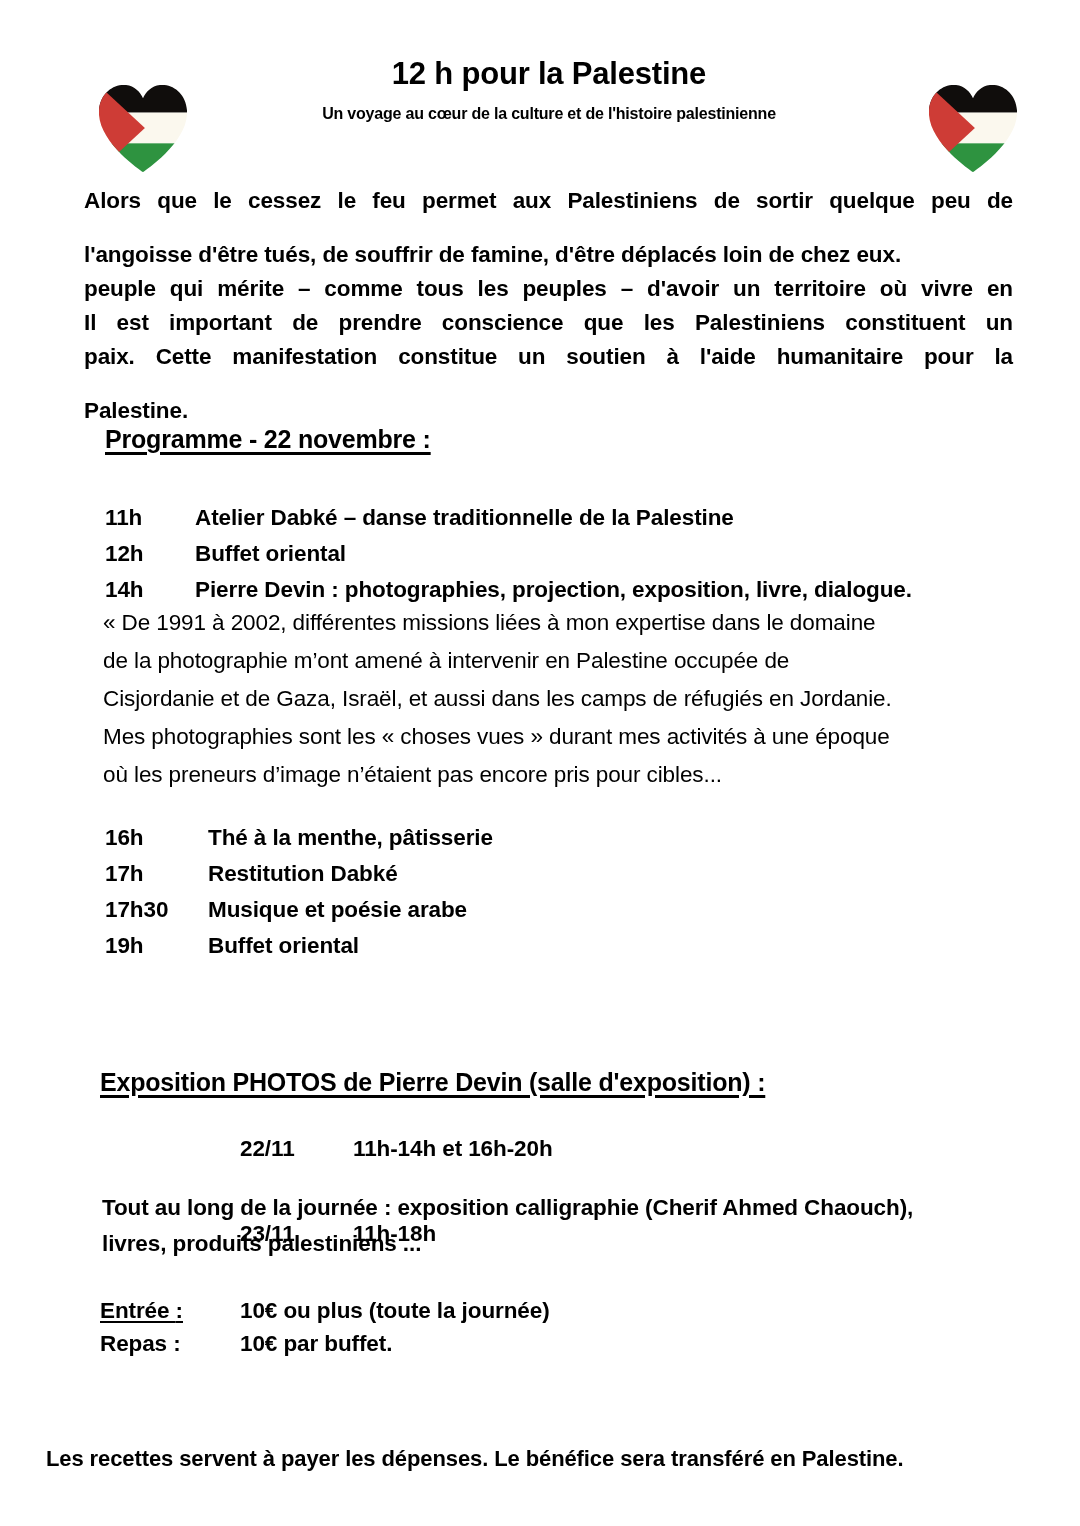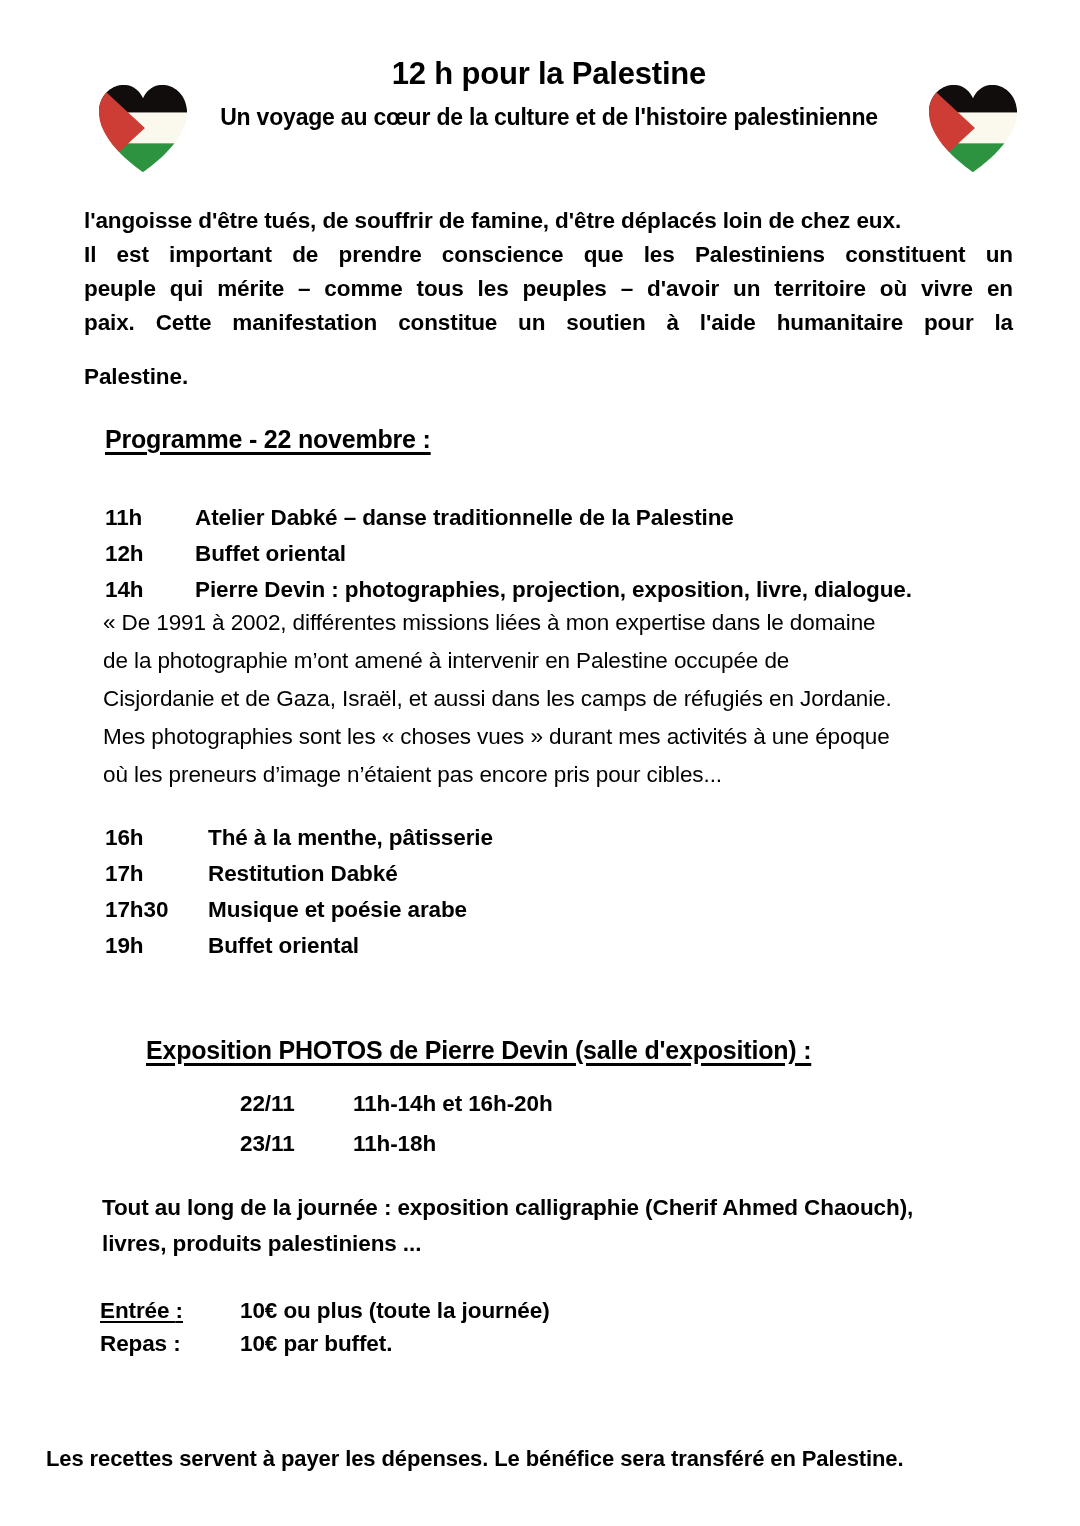--- a/index.html
+++ b/index.html
@@ -48,21 +48,21 @@
     text-align: center;
   }
   .doc-title {
     font-size: 31px;
     font-weight: bold;
     letter-spacing: -0.2px;
     line-height: 1.1;
     margin: 0;
   }
   .doc-subtitle {
-    font-size: 23px;
+    font-size: 16px;
     font-weight: bold;
     letter-spacing: -0.2px;
     line-height: 1.2;
     margin: 13px 0 0 0;
     white-space: nowrap;
   }
 
   
   .intro {
     position: absolute;
@@ -90,21 +90,21 @@
     font-weight: bold;
     letter-spacing: -0.2px;
     white-space: nowrap;
   }
   .section-heading .u {
     text-decoration: underline;
     text-decoration-thickness: 2.5px;
     text-underline-offset: 4px;
   }
   #programme-heading { left: 105px; top: 425px; }
-  #expo-heading      { left: 100px; top: 1036px; margin-left: 46px; }
+  #expo-heading      { left: 100px; top: 1068px; }
 
   
   .schedule {
     position: absolute;
     font-size: 22.5px;
     font-weight: bold;
     line-height: 36px;
     letter-spacing: -0.1px;
     white-space: nowrap;
   }
@@ -135,21 +135,21 @@
   .expo-dates {
     position: absolute;
     left: 240px;
     top: 1084px;
     font-size: 22.5px;
     font-weight: bold;
     line-height: 40px;
     letter-spacing: -0.1px;
     white-space: nowrap;
   }
-  .expo-dates .row { display: block; }
+  .expo-dates .row { display: block; margin-top: 45px; }
   .expo-dates .date {
     display: inline-block;
     width: 113px;
   }
 
   
   .allday {
     position: absolute;
     left: 102px;
     top: 1190px;
@@ -235,23 +235,24 @@
           <rect x="0" y="0" width="100" height="32" fill="#100d0c"></rect>
           <rect x="0" y="32" width="100" height="32" fill="#fbf8ee"></rect>
           <rect x="0" y="64" width="100" height="32" fill="#2e9340"></rect>
           <polygon points="0,0 52,48 0,96" fill="#ce3c36"></polygon>
         </g>
       </svg>
     </div>
   </div>
 
   <div class="intro">
+    <span class="ln j">Alors que le cessez le feu permet aux Palestiniens de sortir quelque peu de</span>
     <span class="ln n">l'angoisse d'être tués, de souffrir de famine, d'être déplacés loin de chez eux.</span>
+    <span class="ln j">peuple qui mérite – comme tous les peuples – d'avoir un territoire où vivre en</span>
     <span class="ln j">Il est important de prendre conscience que les Palestiniens constituent un</span>
-    <span class="ln j">peuple qui mérite – comme tous les peuples – d'avoir un territoire où vivre en</span>
     <span class="ln j">paix. Cette manifestation constitue un soutien à l'aide humanitaire pour la</span>
     <span class="ln n">Palestine.</span>
   </div>
 
   <div class="section-heading" id="programme-heading">
     <span class="u">Programme - 22 novembre :</span>
   </div>
 
   <div class="schedule" id="schedule-morning">
     <span class="row">

